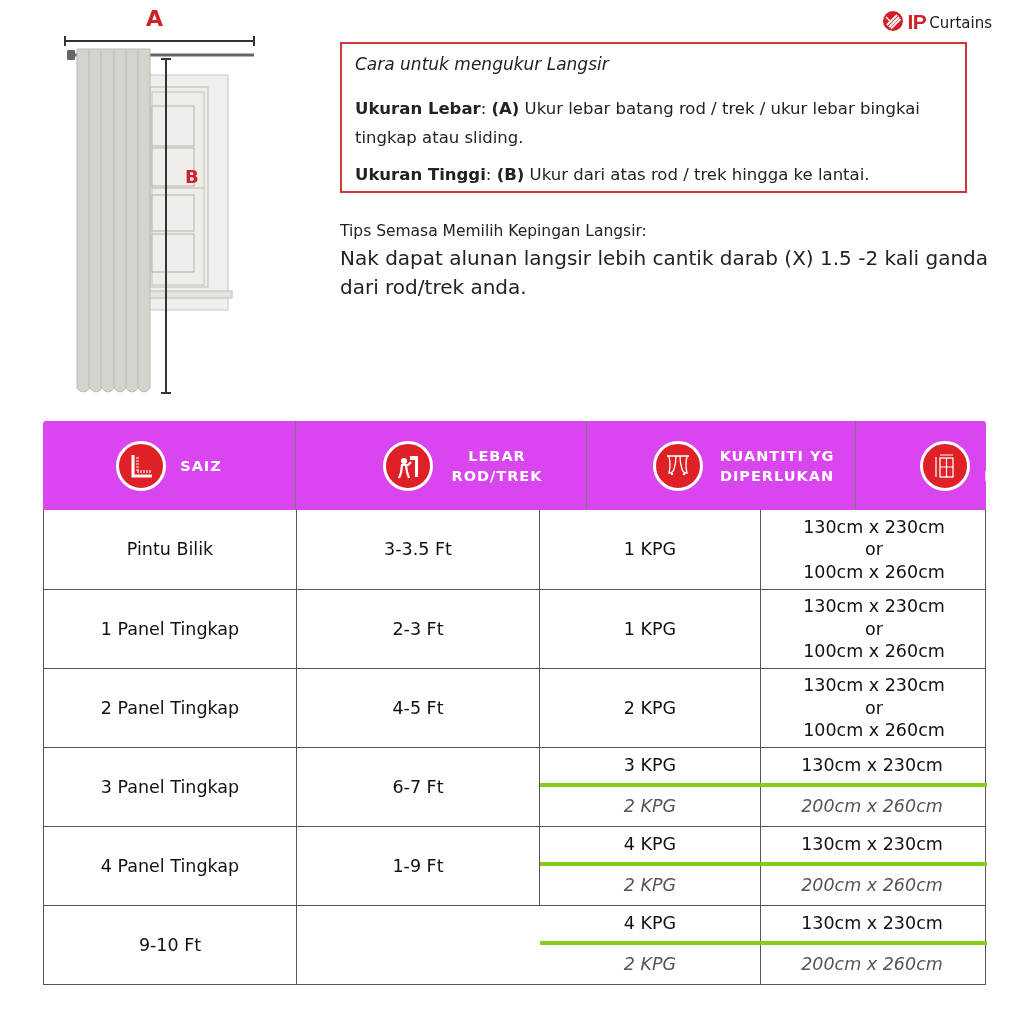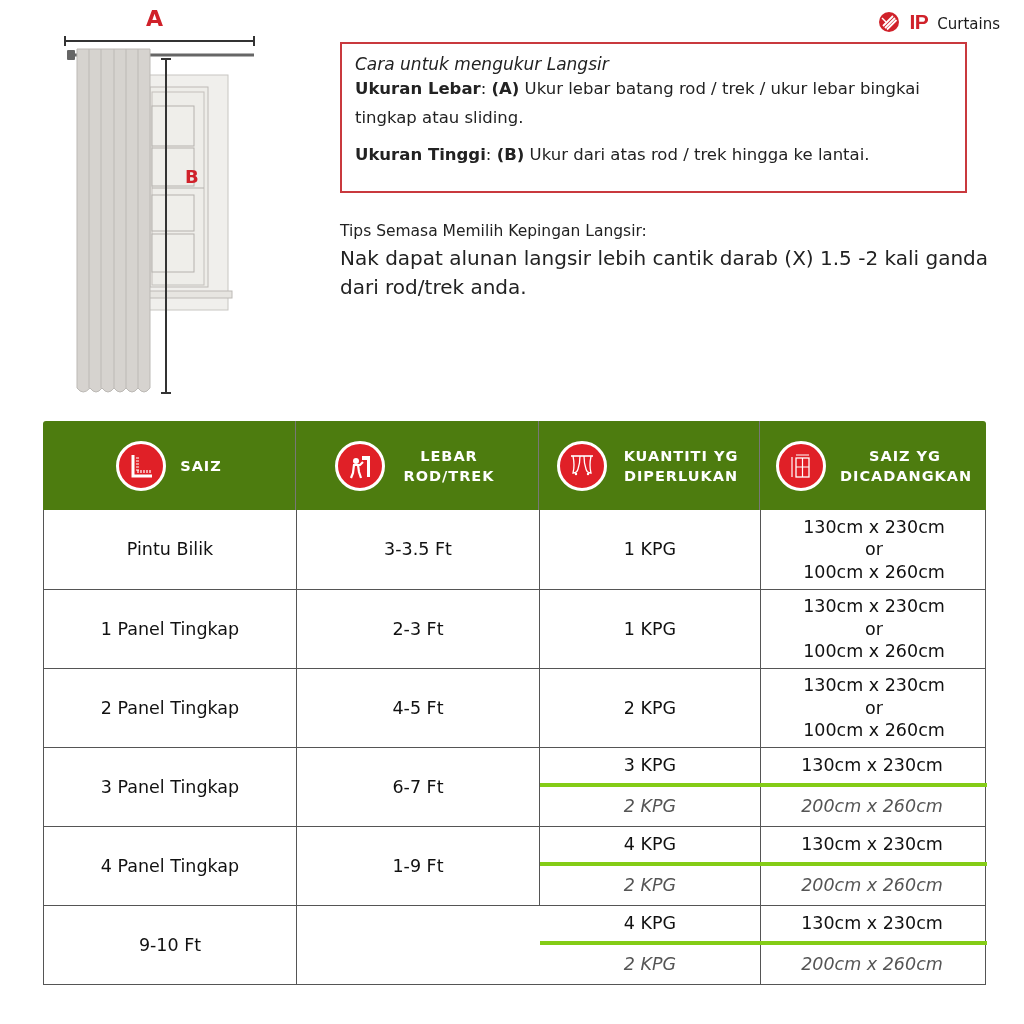--- a/index.html
+++ b/index.html
@@ -5,40 +5,40 @@
   html, body { margin: 0; padding: 0; background: #ffffff; }
   body { width: 1024px; height: 1024px; position: relative; overflow: hidden; font-family: "DejaVu Sans", sans-serif; color: #1a1a1a; }
 
   
   .diagram { position: absolute; left: 40px; top: 0; width: 240px; height: 405px; }
   .diagram svg { width: 100%; height: 100%; display: block; }
   .lbl-a { position: absolute; left: 106px; top: 6px; color: #d0212a; font-weight: bold; font-size: 22px; font-family: "DejaVu Sans", sans-serif; }
   .lbl-b { position: absolute; left: 145px; top: 166px; color: #d0212a; font-weight: bold; font-size: 18px; font-family: "DejaVu Sans", sans-serif; }
 
   
-  .logo { position: absolute; right: 24px; top: 10px; display: flex; align-items: center; gap: 9px; }
+  .logo { position: absolute; right: 32px; top: 10px; display: flex; align-items: flex-start; gap: 3px; }
   .logo-mark { width: 22px; height: 22px; }
   .logo-ip { color: #d0212a; font-weight: bold; font-size: 21px; font-family: "Liberation Sans", sans-serif; letter-spacing: -0.5px; }
   .logo-rest { color: #1a1a1a; font-weight: normal; font-size: 15px; font-family: "DejaVu Sans", sans-serif; margin-top: 4px; }
 
   
   .howto { position: absolute; left: 340px; top: 42px; width: 627px; height: 151px; border: 2px solid #c9393e; box-sizing: border-box; padding: 10px 12px 0 13px; font-family: "DejaVu Sans", sans-serif; }
-  .howto .t { font-style: italic; font-size: 17px; color: #222; margin-bottom: 0; }
+  .howto .t { font-style: italic; font-size: 17px; color: #222; margin-bottom: 20px; }
   .howto p { margin: 0 0 8px 0; font-size: 16.5px; line-height: 29px; color: #222; }
   .howto b { font-weight: bold; }
 
   .tips { position: absolute; left: 340px; top: 222px; width: 670px; font-family: "DejaVu Sans", sans-serif; color: #222; }
   .tips .t { font-size: 15.5px; margin-bottom: 4px; }
   .tips p { margin: 0; font-size: 20px; line-height: 29px; }
   .tips .note { margin-top: 16px; line-height: 28px; }
   .tips .note i { font-weight: bold; }
 
   
   .tbl { position: absolute; left: 43px; top: 421px; width: 943px; }
-  .thead { display: grid; grid-template-columns: 253px 243px 221px 226px; height: 89px; background: #4d7c0f; border-radius: 3px 3px 0 0; }
+  .thead { display: grid; grid-template-columns: 253px 243px 221px 226px; height: 89px; background: #d946ef; border-radius: 3px 3px 0 0; gap: 48px; }
   .th { display: flex; align-items: center; justify-content: center; gap: 14px; color: #fff; font-weight: bold; font-size: 14.5px; letter-spacing: 1px; text-align: center; line-height: 20px; border-right: 1px solid #777; }
   .th:last-child { border-right: none; }
   .ico { width: 50px; height: 50px; border-radius: 50%; background: #e02027; border: 3px solid #fff; box-sizing: border-box; display: flex; align-items: center; justify-content: center; flex-shrink: 0; }
   .ico svg { width: 30px; height: 30px; }
 
   .tbody { border-left: 1.5px solid #555; border-right: 1.5px solid #555; border-bottom: 1.5px solid #555; }
   .tr { display: grid; grid-template-columns: 253px 243px 221px 226px; height: 79px; border-top: 1.5px solid #555; box-sizing: border-box; }
   .tr:first-child { border-top: none; }
   .td { display: flex; align-items: center; justify-content: center; font-size: 17.5px; color: #111; border-right: 1.5px solid #555; text-align: center; line-height: 22.5px; font-family: "DejaVu Sans", sans-serif; }
   .td:last-child { border-right: none; }

